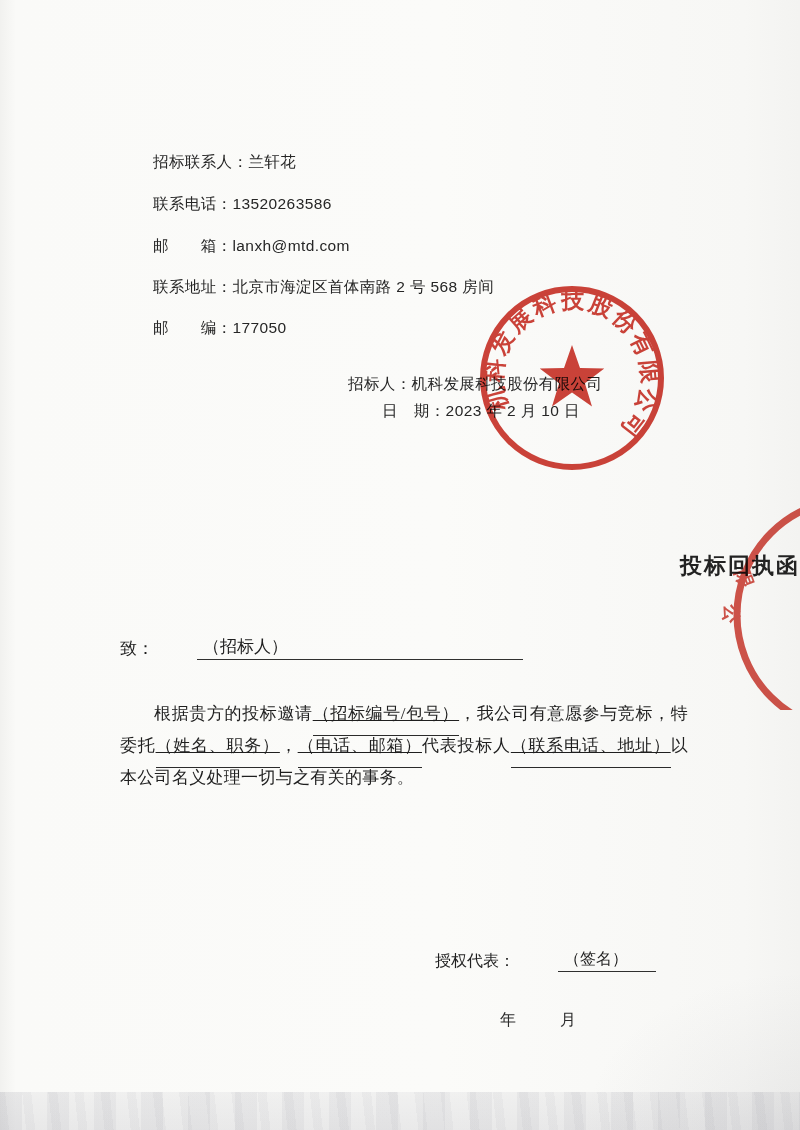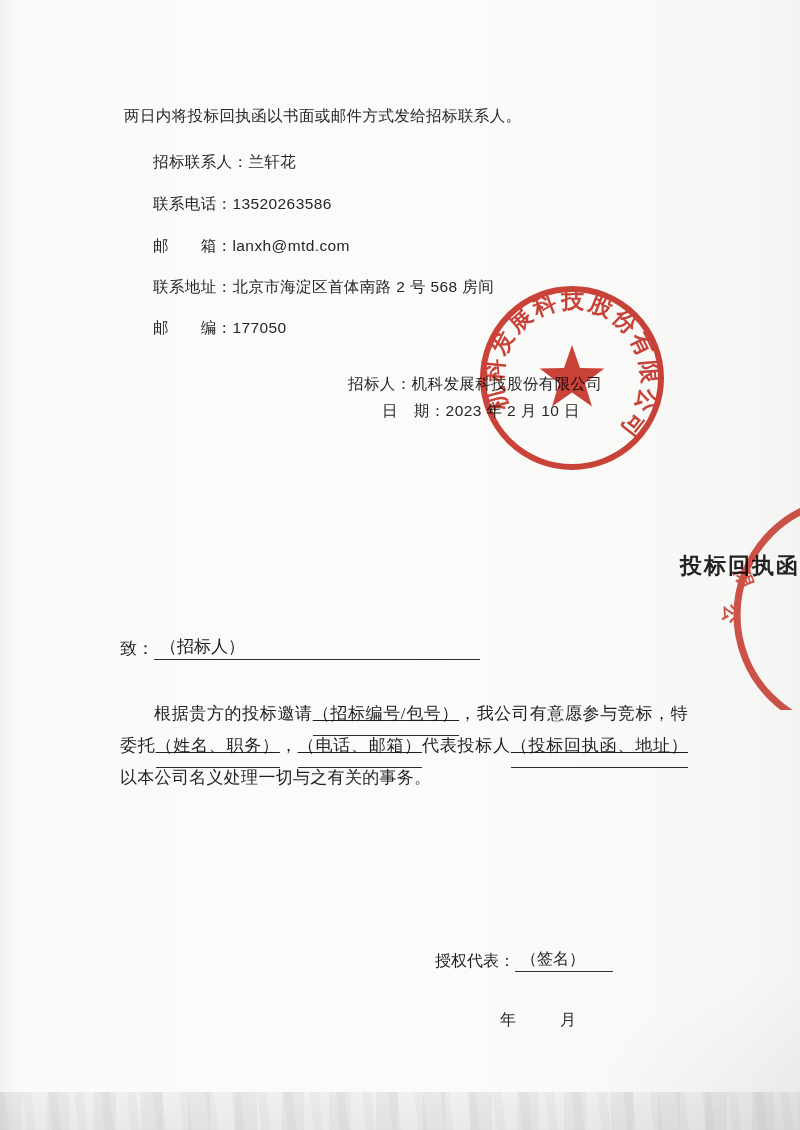--- a/index.html
+++ b/index.html
@@ -25,21 +25,21 @@
         mix-blend-mode:multiply;opacity:.88;}
   .seal-edge{position:absolute;left:690px;top:500px;width:110px;height:210px;z-index:3;
         mix-blend-mode:multiply;opacity:.8;}
   
   .serif{font-family:"Liberation Serif","DejaVu Serif",serif;color:#1f1f1f;}
   .letter-title{position:absolute;left:0;top:551px;width:100%;padding-left:24px;box-sizing:border-box;
     text-align:right;font-size:22px;font-weight:700;letter-spacing:2px;color:#222;
     font-family:"Liberation Sans","DejaVu Sans",sans-serif;}
   .to-line{position:absolute;left:120px;top:635px;font-size:17px;}
   .fill-line{display:inline-block;border-bottom:1.5px solid #30302f;padding:0 0 1px 6px;
-    vertical-align:bottom;box-sizing:border-box;}
+    vertical-align:bottom;box-sizing:border-box;margin-left:43px;}
   .to-fill{width:326px;}
   .letter-body{position:absolute;left:120px;top:698px;width:568px;font-size:17px;line-height:32px;
     text-align:justify;text-indent:2em;letter-spacing:.3px;}
   .letter-body .useg{border-bottom:1.5px solid #2b2b2b;padding-bottom:12px;text-decoration:underline;}
   .bidder-line{position:absolute;left:435px;top:916px;font-size:16px;}
   .rep-line{position:absolute;left:435px;top:949px;font-size:16px;}
   .bidder-fill{width:140px;}
   .rep-fill{width:98px;}
   .ym-line{position:absolute;left:500px;top:1010px;font-size:16px;color:#2c2c2c;}
   .ym-line .month{margin-left:44px;}
@@ -50,21 +50,20 @@
       repeating-linear-gradient(84deg,rgba(110,110,125,.05) 0 9px,rgba(110,110,125,0) 9px 26px),
       linear-gradient(180deg,rgba(150,150,162,.10),rgba(140,140,152,.16));}
   .scan-corner{position:absolute;right:0;bottom:0;width:220px;height:160px;
     background:radial-gradient(ellipse at 100% 100%,rgba(130,130,140,.10),rgba(130,130,140,0) 70%);}
 </style>
 </head>
 <body>
 
 <div id="page">
 
-  <div class="notice sans">两日内将投标回执函以书面或邮件方式发给招标联系人。</div>
 
   <div class="contact-row sans c0">
     <span>招标联系人：</span><span>兰轩花</span>
   </div>
   <div class="contact-row sans c1">
     <span>联系电话：</span><span>13520263586</span>
   </div>
   <div class="contact-row sans c2">
     <span>邮　　箱：</span><span>lanxh@mtd.com</span>
   </div>
@@ -98,21 +97,21 @@
     <text x="45" y="72" transform="rotate(70 45 72)" font-size="19" font-weight="700" fill="var(--stamp)" font-family="'Liberation Sans','DejaVu Sans',sans-serif">限</text>
     <text x="36" y="104" transform="rotate(95 36 104)" font-size="19" font-weight="700" fill="var(--stamp)" font-family="'Liberation Sans','DejaVu Sans',sans-serif">公</text>
   </svg>
 
   <div class="letter-title">投标回执函</div>
 
   <div class="to-line serif">
     <span>致：</span><span class="fill-line to-fill"><span>（招标人）</span></span>
   </div>
 
-  <div class="letter-body serif"><span>根据贵方的投标邀请</span><span class="useg">（招标编号/包号）</span><span>，我公司有意愿参与竞标，特委托</span><span class="useg">（姓名、职务）</span><span>，</span><span class="useg">（电话、邮箱）</span><span>代表投标人</span><span class="useg">（投标回执函、地址）</span><span>以本公司名义处理一切与之有关的事务。</span></div>
+  <div class="letter-body serif"><span>根据贵方的投标邀请</span><span class="useg">（招标编号/包号）</span><span>，我公司有意愿参与竞标，特委托</span><span class="useg">（姓名、职务）</span><span>，</span><span class="useg">（电话、邮箱）</span><span>代表投标人</span><span class="useg">（联系电话、地址）</span><span>以本公司名义处理一切与之有关的事务。</span></div>
 
 
   <div class="rep-line serif">
     <span>授权代表：</span><span class="fill-line rep-fill"><span>（签名）</span></span>
   </div>
 
   <div class="ym-line serif">
     <span class="year">年</span><span class="month">月</span>
   </div>
 

